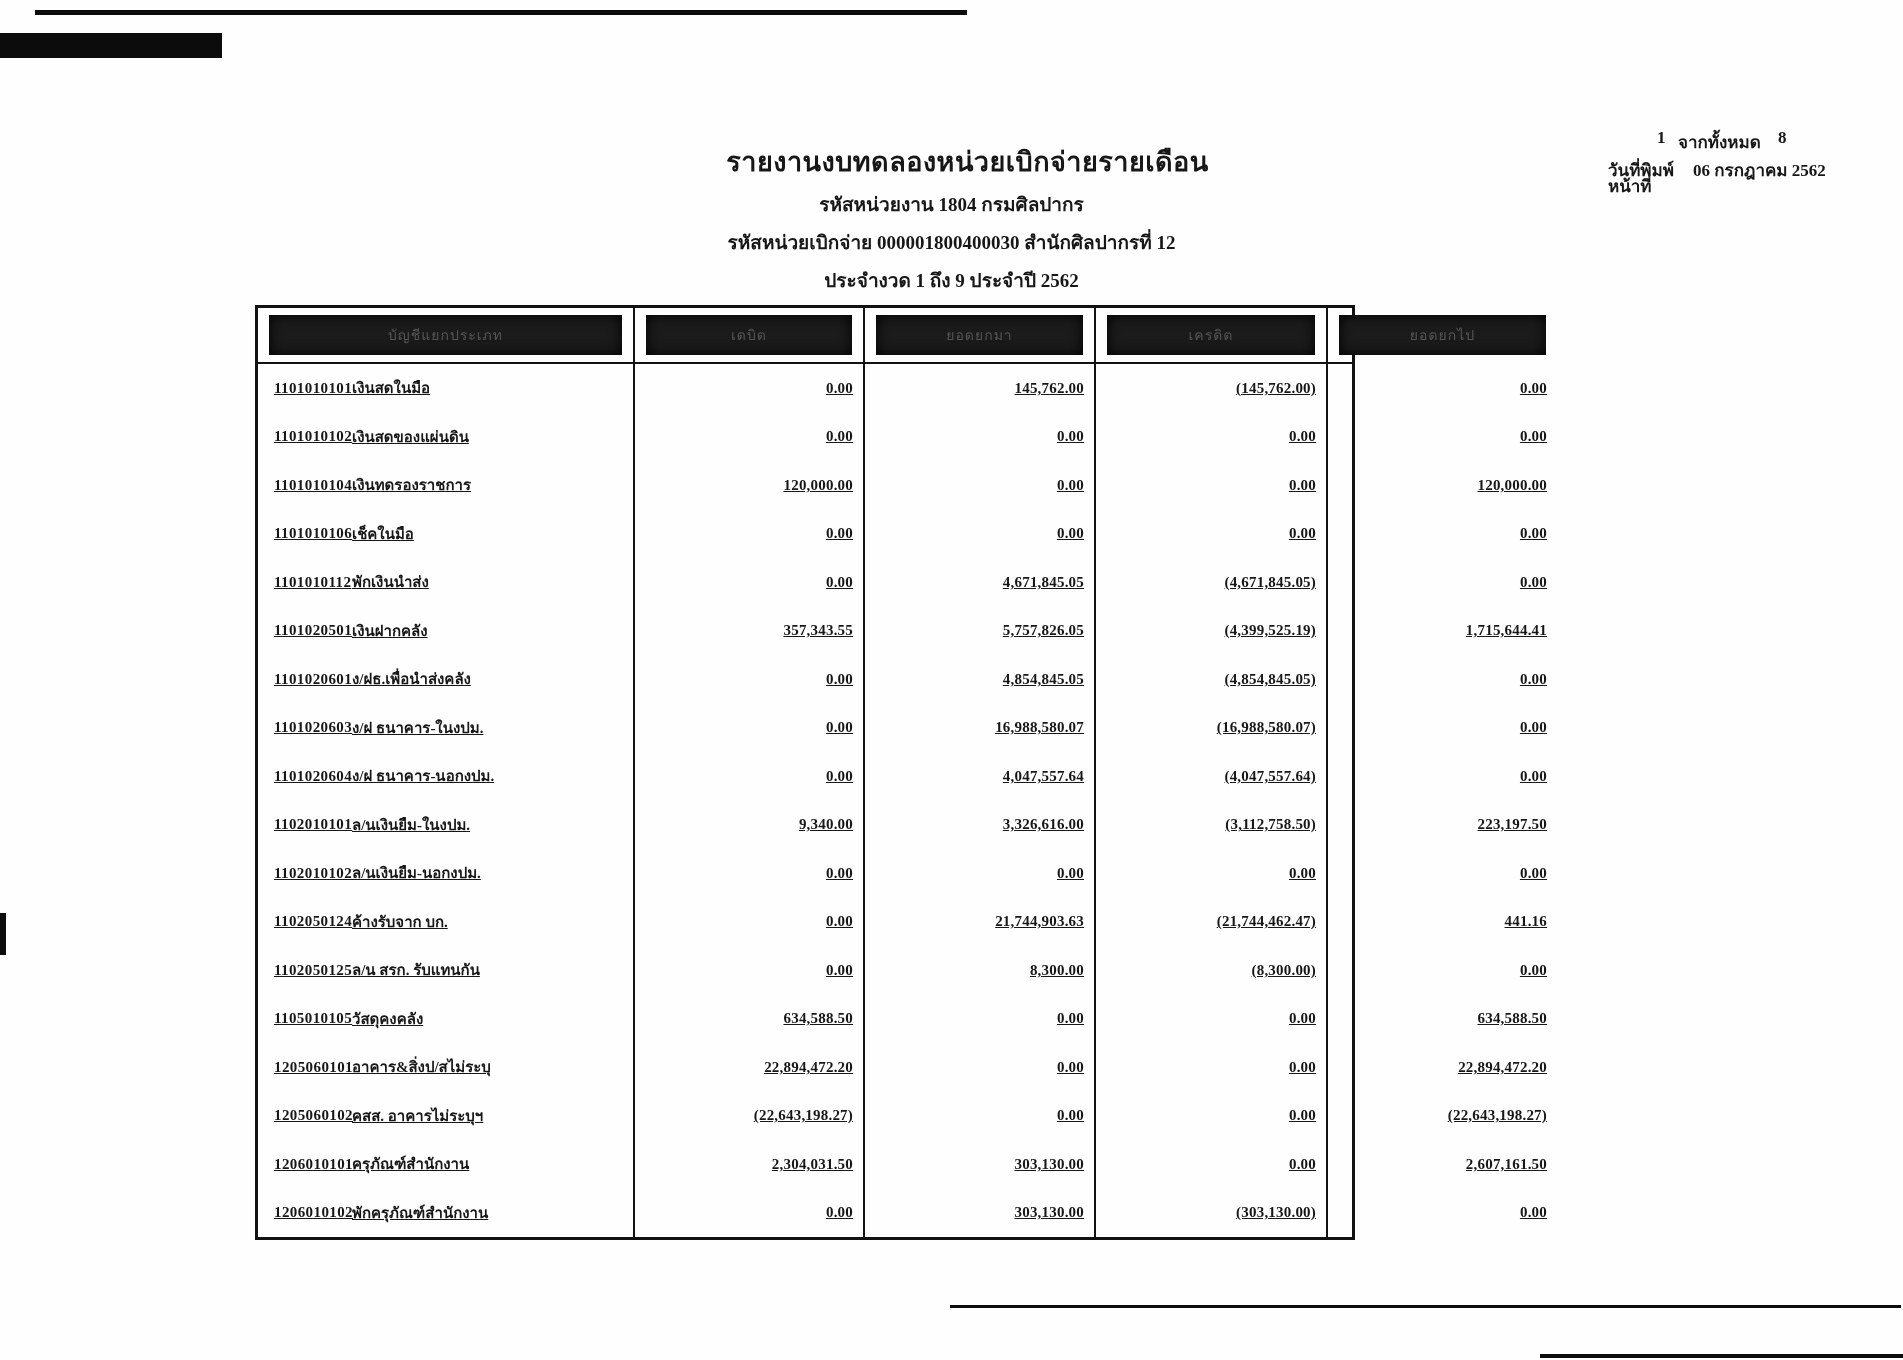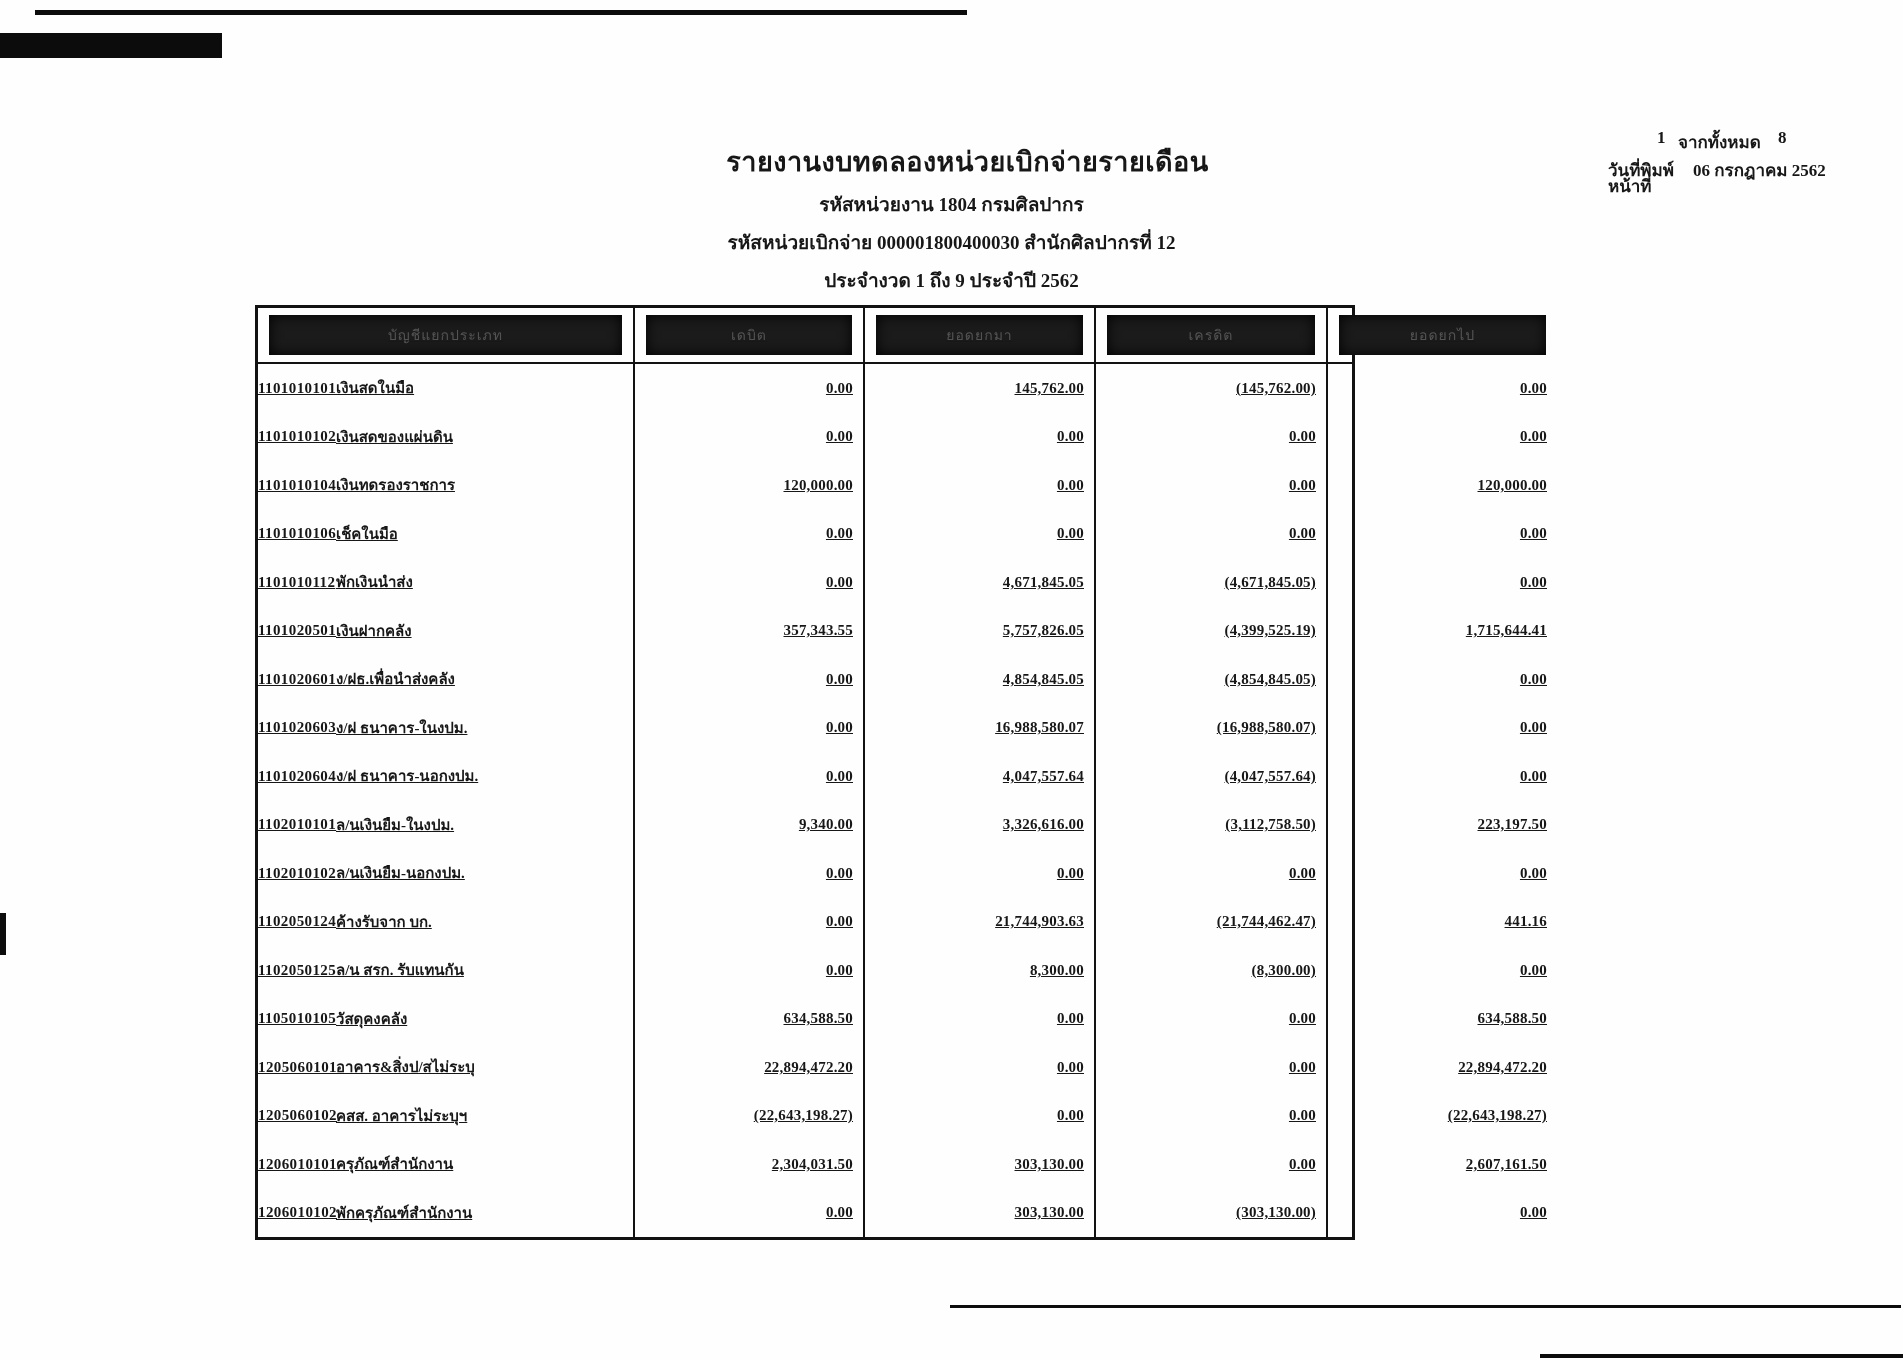--- a/index.html
+++ b/index.html
@@ -53,21 +53,21 @@
     font-size:14px;color:rgba(215,215,215,0.30);
     letter-spacing:1px;
   }
   .tbody{flex:1;display:flex;flex-direction:column;}
   .row{
     flex:1;display:grid;grid-template-columns:377px 230px 231px 232px 229px;
     font-size:15px;font-weight:600;
   }
   .cell{border-right:2px solid #121212;display:flex;align-items:center;box-sizing:border-box;}
   .cell:last-child{border-right:none;}
-  .c-acct{padding-left:0;}
+  .c-acct{padding-left:16px;}
   .code{display:inline-block;width:78px;letter-spacing:.4px;}
   .nm{white-space:nowrap;}
   .c-num{justify-content:flex-end;padding-right:10px;white-space:nowrap;letter-spacing:.2px;}
 </style>
 </head>
 <body>
 
 <div class="page">
 
   <div class="artifact a-topline"></div>

